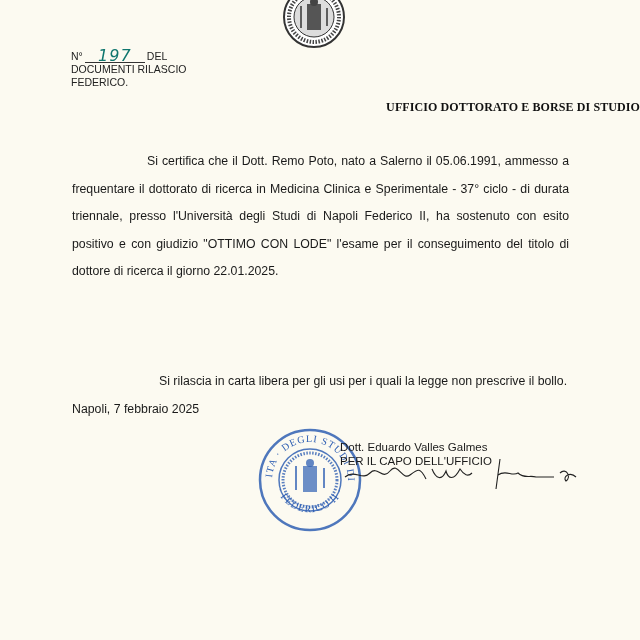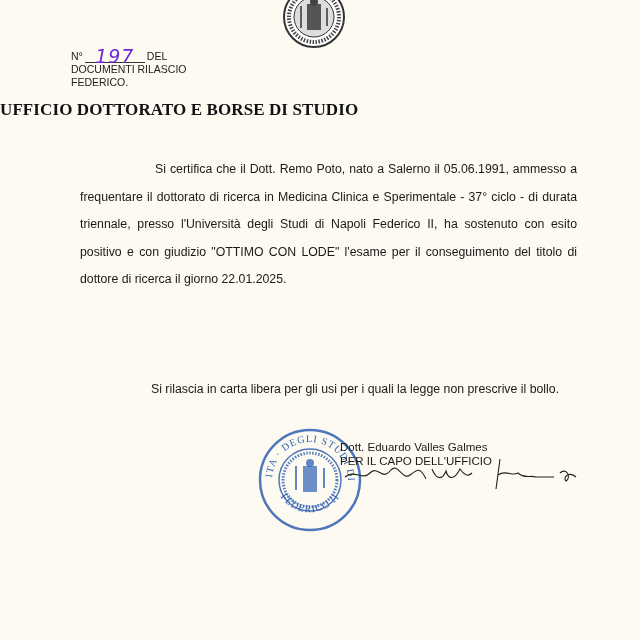--- a/index.html
+++ b/index.html
@@ -14,39 +14,39 @@
   .top-seal {
     position: absolute; left: 283px; top: -14px; width: 62px; height: 62px;
   }
   .registro {
     position: absolute; left: 71px; top: 50px; font-size: 10.5px; line-height: 13px;
     color: #222;
   }
   .registro .num-line { display: flex; align-items: flex-end; }
   .registro .num {
     display: inline-block; width: 60px; border-bottom: 1px solid #333;
-    text-align: center; font-family: "DejaVu Sans", sans-serif; font-size: 19px;
-    line-height: 12px; color: #6d28d9; font-style: italic; margin: 0 2px;
+    text-align: center; font-family: "DejaVu Sans", sans-serif; font-size: 16px;
+    line-height: 12px; color: #0f766e; font-style: italic; margin: 0 2px;
     letter-spacing: 1px;
   }
   .office-title {
-    position: absolute; left: 0; right: 0; top: 100px; text-align: left;
-    font-family: "Liberation Serif", serif; font-weight: bold; font-size: 17px;
+    position: absolute; left: 0; right: 0; top: 100px; text-align: right;
+    font-family: "Liberation Serif", serif; font-weight: bold; font-size: 12px;
     letter-spacing: 0.1px; color: #111;
   }
   .body-text {
     position: absolute; left: 72px; width: 497px; font-size: 12.3px; color: #1a1a1a;
   }
   .para {
-    line-height: 27.5px; text-align: justify; margin: 8px;
+    line-height: 27.5px; text-align: justify; margin: 0;
   }
   .indent { text-indent: 75px; }
   .p1 { position: absolute; left: 72px; top: 148px; width: 497px; }
   .p2 { position: absolute; left: 72px; top: 286px; width: 497px; }
-  .p3 { position: absolute; left: 68px; top: 368px; width: 497px; }
+  .p3 { position: absolute; left: 84px; top: 368px; width: 497px; }
   .date {
     position: absolute; left: 72px; top: 402px; font-size: 12.3px;
   }
   .stamp {
     position: absolute; left: 258px; top: 428px; width: 104px; height: 104px;
   }
   .sign-block {
     position: absolute; left: 340px; top: 440px; font-size: 11.5px; line-height: 14px;
     color: #1a1a1a;
   }
@@ -77,20 +77,21 @@
     </div>
     <div>DOCUMENTI RILASCIO</div>
     <div>FEDERICO.</div>
   </div>
 
   <div class="office-title">UFFICIO DOTTORATO E BORSE DI STUDIO</div>
 
   <p class="para indent p1 body-text">Si certifica che il Dott. Remo Poto, nato a Salerno il 05.06.1991, ammesso a frequentare il dottorato di ricerca in Medicina Clinica e Sperimentale - 37° ciclo - di durata triennale, presso l'Università degli Studi di Napoli Federico II, ha sostenuto con esito positivo e con giudizio "OTTIMO CON LODE" l'esame per il conseguimento del titolo di dottore di ricerca il giorno 22.01.2025.</p>
   <p class="para indent p3 body-text">Si rilascia in carta libera per gli usi per i quali la legge non prescrive il bollo.</p>
 
+  <div class="date">Napoli, 7 febbraio 2025</div>
 
   <svg class="stamp" viewBox="0 0 104 104">
     <defs>
       <path id="arcTop" d="M 14 52 A 38 38 0 0 1 90 52"></path>
       <path id="arcBot" d="M 18 60 A 36 36 0 0 0 86 60"></path>
     </defs>
     <circle cx="52" cy="52" r="50" fill="none" stroke="#2f5fb3" stroke-width="2.5" opacity="0.85"></circle>
     <circle cx="52" cy="52" r="31" fill="none" stroke="#2f5fb3" stroke-width="1.5" opacity="0.85"></circle>
     <circle cx="52" cy="52" r="27" fill="none" stroke="#2f5fb3" stroke-width="3" stroke-dasharray="1.5 1.5" opacity="0.8"></circle>
     <text font-family="Liberation Serif, serif" font-size="10" fill="#2f5fb3" letter-spacing="1">

